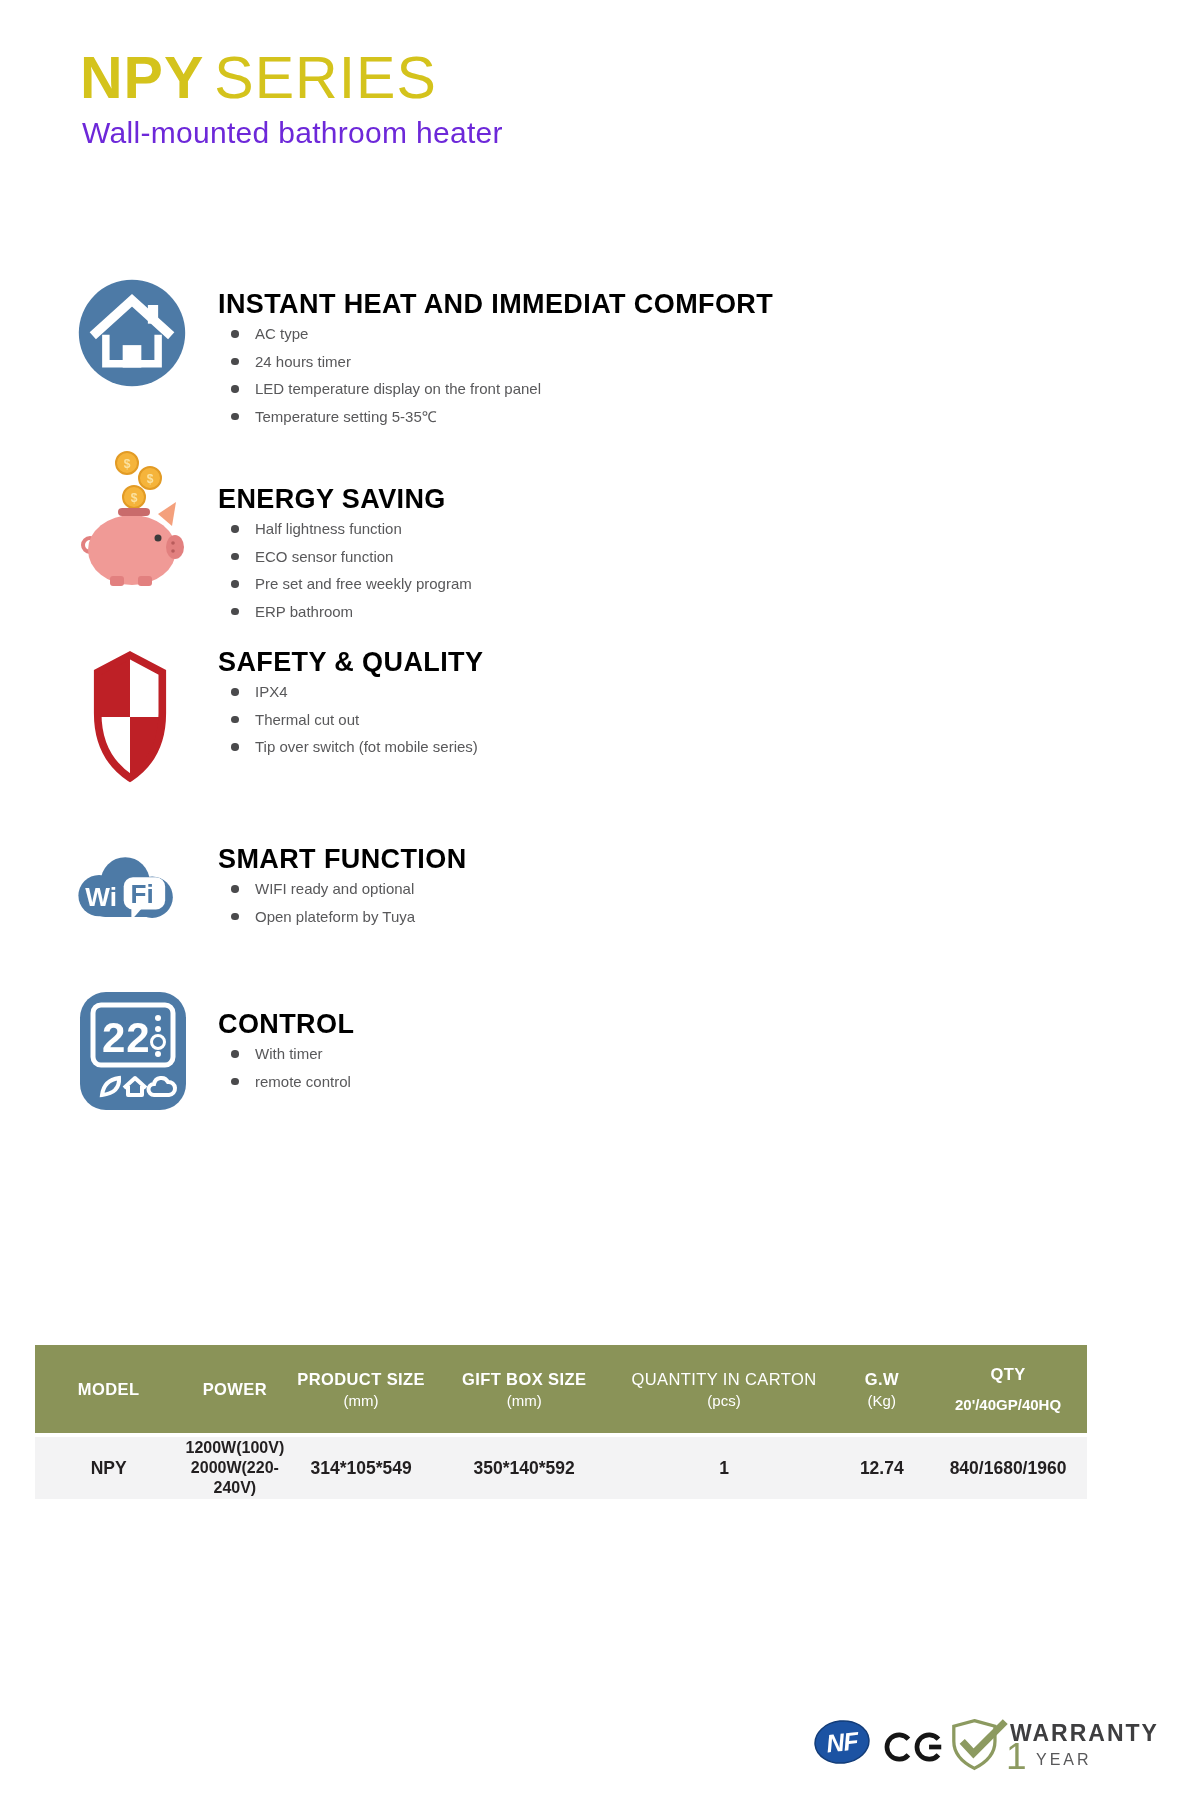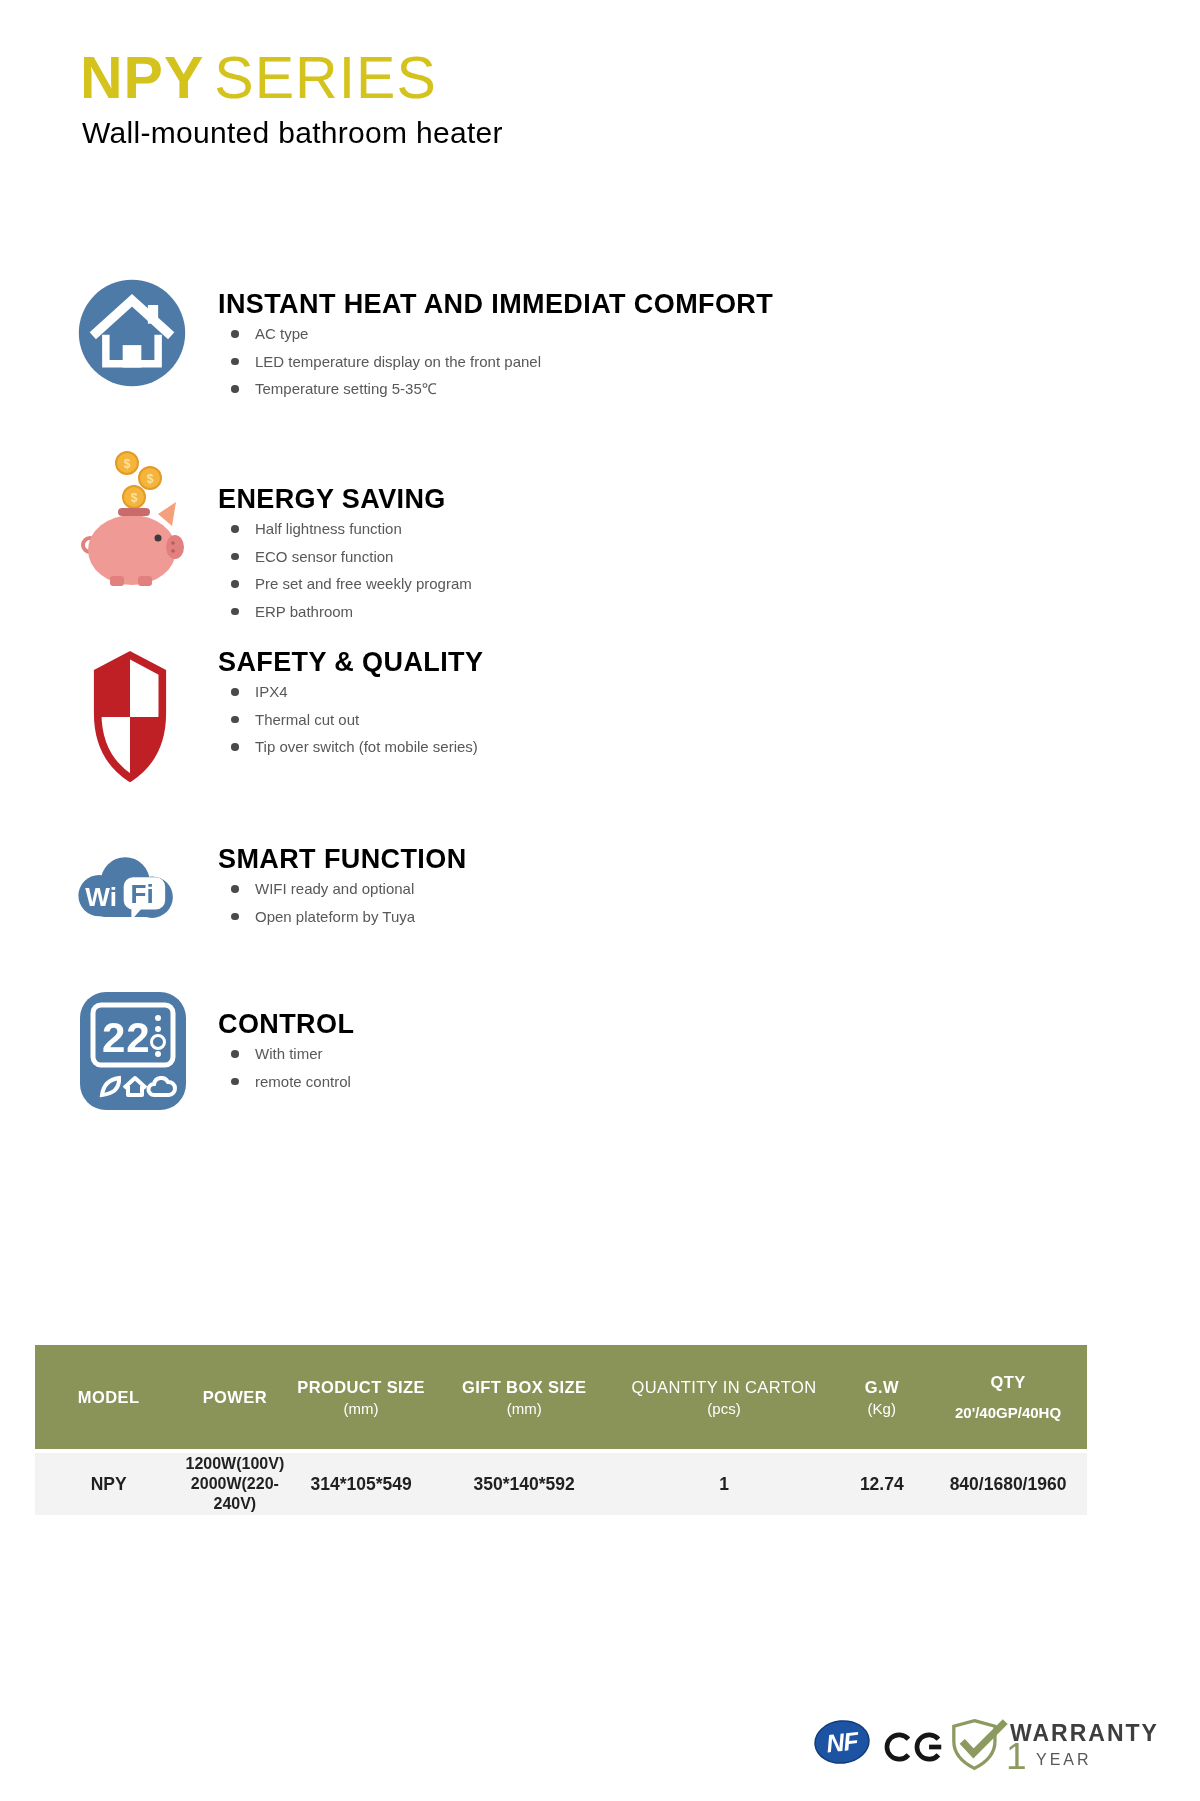--- a/index.html
+++ b/index.html
@@ -4,32 +4,32 @@
 <style>
   html,body{margin:0;padding:0;background:#ffffff;}
   #page{
     position:relative;width:1200px;height:1801px;background:#ffffff;overflow:hidden;
     font-family:"Liberation Sans",sans-serif;
   }
   
   .title{position:absolute;left:80px;top:44px;font-size:59px;letter-spacing:1px;color:#D4C31C;white-space:nowrap;}
   .title .bold{font-weight:800;}
   .title .light{font-weight:400;margin-left:10px;}
-  .subtitle{position:absolute;left:82px;top:116px;font-size:30px;color:#000000;font-weight:400;letter-spacing:0.3px;}
+  .subtitle{position:absolute;left:82px;top:116px;font-size:30px;color:#6d28d9;font-weight:400;letter-spacing:0.3px;}
   
   .icon-abs{position:absolute;}
   .section{position:absolute;left:218px;width:780px;}
   .section h2{margin:0;font-size:27px;line-height:32px;font-weight:700;color:#000000;letter-spacing:0.4px;}
   .section ul{list-style:none;margin:0;padding:0;}
   .section li{position:relative;padding-left:37px;font-size:15px;line-height:27.5px;color:#58585A;}
   .section li::before{content:"";position:absolute;left:13px;top:10px;width:7.5px;height:7.5px;border-radius:50%;background:#4A4A4C;}
   .mt14{margin-top:14px;} .mt13{margin-top:13px;} .mt12{margin-top:12px;} .mt8{margin-top:8px;}
   
   .spec-table{position:absolute;left:35px;top:1345px;width:1052px;}
-  .t-head{display:flex;background:#8A9358;height:104px;}
+  .t-head{display:flex;background:#8A9358;height:88px;}
   .t-row{display:flex;background:#F3F3F4;height:62px;margin-top:4px;}
   .th{display:flex;flex-direction:column;justify-content:center;align-items:center;color:#ffffff;text-align:center;}
   .th .l1{font-size:16.5px;font-weight:700;letter-spacing:0.4px;}
   .th.th-light .l1{font-weight:400;}
   .th .l2{font-size:15px;font-weight:400;margin-top:3px;}
   .th.th-qty .l2{font-weight:600;margin-top:12px;}
   .td{display:flex;flex-direction:column;align-items:center;justify-content:center;font-size:17.5px;font-weight:700;color:#221F20;text-align:center;}
   .td.power{font-size:16px;line-height:1.25;}
   .c1{width:14%;} .c2{width:10%;} .c3{width:14%;} .c4{width:17%;} .c5{width:21%;} .c6{width:9%;} .c7{width:15%;}
   
@@ -117,20 +117,21 @@
     <circle cx="78" cy="62" r="3" fill="#ffffff"></circle>
     <path d="M22 103 q2 -15 17 -17 q1 15 -17 17 z" fill="none" stroke="#ffffff" stroke-width="4"></path>
     <path d="M44 96 l11 -10 l11 10 M48 94 v9 h14 v-9" fill="none" stroke="#ffffff" stroke-width="4" stroke-linejoin="round"></path>
     <path d="M74 103 a5.5 5.5 0 0 1 0 -11 a7.5 7.5 0 0 1 14 -2 a5.5 5.5 0 0 1 1 13 z" fill="none" stroke="#ffffff" stroke-width="4"></path>
   </svg>
 
   <div class="section" style="top:288px;">
     <h2>INSTANT HEAT AND IMMEDIAT COMFORT</h2>
     <ul class="mt14">
       <li>AC type</li>
+      <li>24 hours timer</li>
       <li>LED temperature display on the front panel</li>
       <li>Temperature setting 5-35℃</li>
     </ul>
   </div>
 
   <div class="section" style="top:483px;">
     <h2>ENERGY SAVING</h2>
     <ul class="mt14">
       <li>Half lightness function</li>
       <li>ECO sensor function</li>

